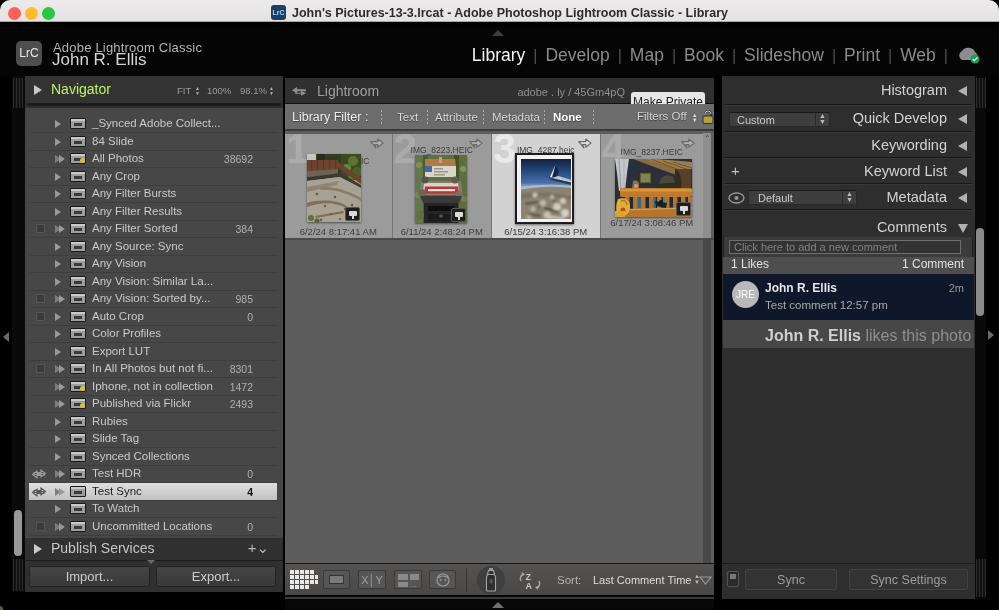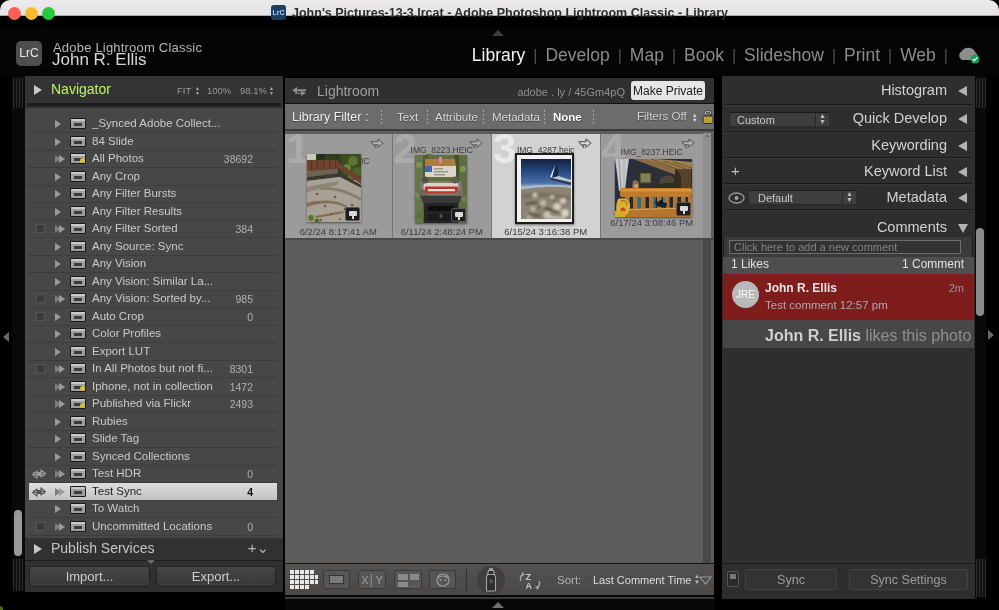--- a/index.html
+++ b/index.html
@@ -1,21 +1,21 @@
 <!DOCTYPE html>
 <html><head>
 <meta charset="utf-8">
 <style>
   * { margin:0; padding:0; box-sizing:border-box; }
   html,body { width:999px; height:610px; background:#000; overflow:hidden; }
   body { font-family:"Liberation Sans", sans-serif; }
   #app { position:absolute; top:0; left:0; width:999px; height:610px; background:#000; }
 
   
-  #menubar { position:absolute; top:0; left:0; width:999px; height:16px;
+  #menubar { position:absolute; top:0; left:0; width:999px; height:22px;
     background:linear-gradient(#eceaeb,#e4e2e3); border-radius:10px 10px 0 0;
     border-bottom:1px solid #aaa8a9; }
   .tl { position:absolute; top:7px; width:13px; height:13px; border-radius:50%; }
   #title { position:absolute; top:0; left:0; width:100%; height:27px; line-height:27px;
     text-align:center; font-size:12.5px; font-weight:bold; color:#2c2c2c; }
   #titleicon { display:inline-block; width:15px; height:15px; background:#1c3f63; border-radius:3px;
     vertical-align:-3px; margin-right:6px; position:relative; }
   #titleicon span { position:absolute; top:4px; left:0; width:100%; text-align:center; font-size:7px; font-weight:bold; color:#9fd8f2; line-height:7px; }
 
   
@@ -65,21 +65,21 @@
   #pubhead .t { position:absolute; top:2px; left:26px; font-size:14px; color:#c5c5c5; }
   #pubhead .plus { position:absolute; top:1px; right:14px; font-size:15px; color:#b5b5b5; }
   .lbtn { position:absolute; top:490px; height:21px; background:linear-gradient(#454545,#383838);
     border:1px solid #232323; border-radius:2px; color:#cccccc; font-size:13px; text-align:center; line-height:20px; }
 
   
   #mid { position:absolute; top:76px; left:285px; width:431px; height:534px; }
   #midtop { position:absolute; top:2px; left:0; width:429px; height:27px; background:#303030; border-bottom:2px solid #101010;}
   #midtop .t { position:absolute; top:5px; left:32px; font-size:14px; color:#9f9f9f; }
   #midtop .url { position:absolute; top:8px; left:0; width:340px; text-align:right; font-size:11px; color:#8e8e8e; }
-  #mkpriv { position:absolute; top:3px; right:9px; width:74px; height:19px; background:#e6e6e6;
+  #mkpriv { position:absolute; top:14px; right:9px; width:74px; height:19px; background:#e6e6e6;
     border-radius:3px; color:#1b1b1b; font-size:12px; text-align:center; line-height:20px; }
   #filterbar { position:absolute; top:28px; left:0; width:429px; height:27px;
     background:#6c6c6c; border-bottom:2px solid #3a3a3a; height:27px !important; }
   #filterbar .fsep { position:absolute; top:6px; height:14px; width:1px; background:repeating-linear-gradient(#a8a8a8 0 2px, transparent 2px 4px); }
   #filterbar .lf { position:absolute; top:6px; left:7px; font-size:12.5px; color:#efefef; text-shadow:0 1px 1px rgba(0,0,0,.4);}
   #filterbar .it { position:absolute; top:7px; font-size:11.5px; color:#d9d9d9; text-shadow:0 1px 1px rgba(0,0,0,.45);}
   #filterbar .none { color:#ffffff; font-weight:bold; }
   #filterbar .foff { position:absolute; top:6px; left:352px; font-size:11.5px; color:#d4d4d4; text-shadow:0 1px 1px rgba(0,0,0,.45); }
   #gridbg { position:absolute; top:55px; left:0; width:429px; height:432px; background:#5d5d5d; }
   #cellline { position:absolute; top:162px; left:0; width:429px; height:2px; background:#4a4a4a; }
@@ -119,21 +119,21 @@
   .rsep { position:absolute; left:3px; width:247px; height:1px; background:#181818; box-shadow:0 1px 0 rgba(255,255,255,.05);}
   .dd { position:absolute; height:15px; background:#3e3e3e; border:1px solid #2a2a2a; border-top-color:#191919;
     border-radius:2px; font-size:11px; color:#c9c9c9; }
   .dd .c { position:absolute; right:0; top:0; width:14px; height:13px; border-left:1px solid #2a2a2a; text-align:center;
     font-size:7px; color:#bbb; line-height:6px; }
 
   #cbody { position:absolute; top:161px; left:0; width:253px; }
   #cinput { position:absolute; top:3px; left:7px; width:232px; height:14px; border:1px solid #6e6e6e; background:#333;
     font-size:11px; color:#818181; padding-left:4px; line-height:13px; }
   #likesrow { position:absolute; top:20px; left:1px; width:251px; height:17px; font-size:12px; color:#e0e0e0; background:#4e4e4e; }
-  #card1 { position:absolute; top:37px; left:1px; width:251px; height:46px; background:#7f1d1d; }
+  #card1 { position:absolute; top:37px; left:1px; width:251px; height:46px; background:#0f172a; }
   #card2 { position:absolute; top:83px; left:1px; width:251px; height:28px; background:#474747; }
   #avatar { position:absolute; top:7px; left:9px; width:27px; height:27px; border-radius:50%; background:#b9b9b9;
     color:#fcfcfc; font-size:10px; text-align:center; line-height:27px; }
   #rbot { position:absolute; top:487px; left:0; width:253px; height:36px; border-top:1px solid #1c1c1c; }
   .rbtn { position:absolute; top:5px; height:21px; background:#333; border:1px solid #424242; border-radius:2px;
     color:#9d9d9d; font-size:12.5px; text-align:center; line-height:20px; }
 
   #rightarrow { position:absolute; top:330px; left:988px; width:0; height:0;
     border-top:5px solid transparent; border-bottom:5px solid transparent; border-left:6px solid #6a6a6a; }
   #leftarrow { position:absolute; top:332px; left:3px; width:0; height:0;

